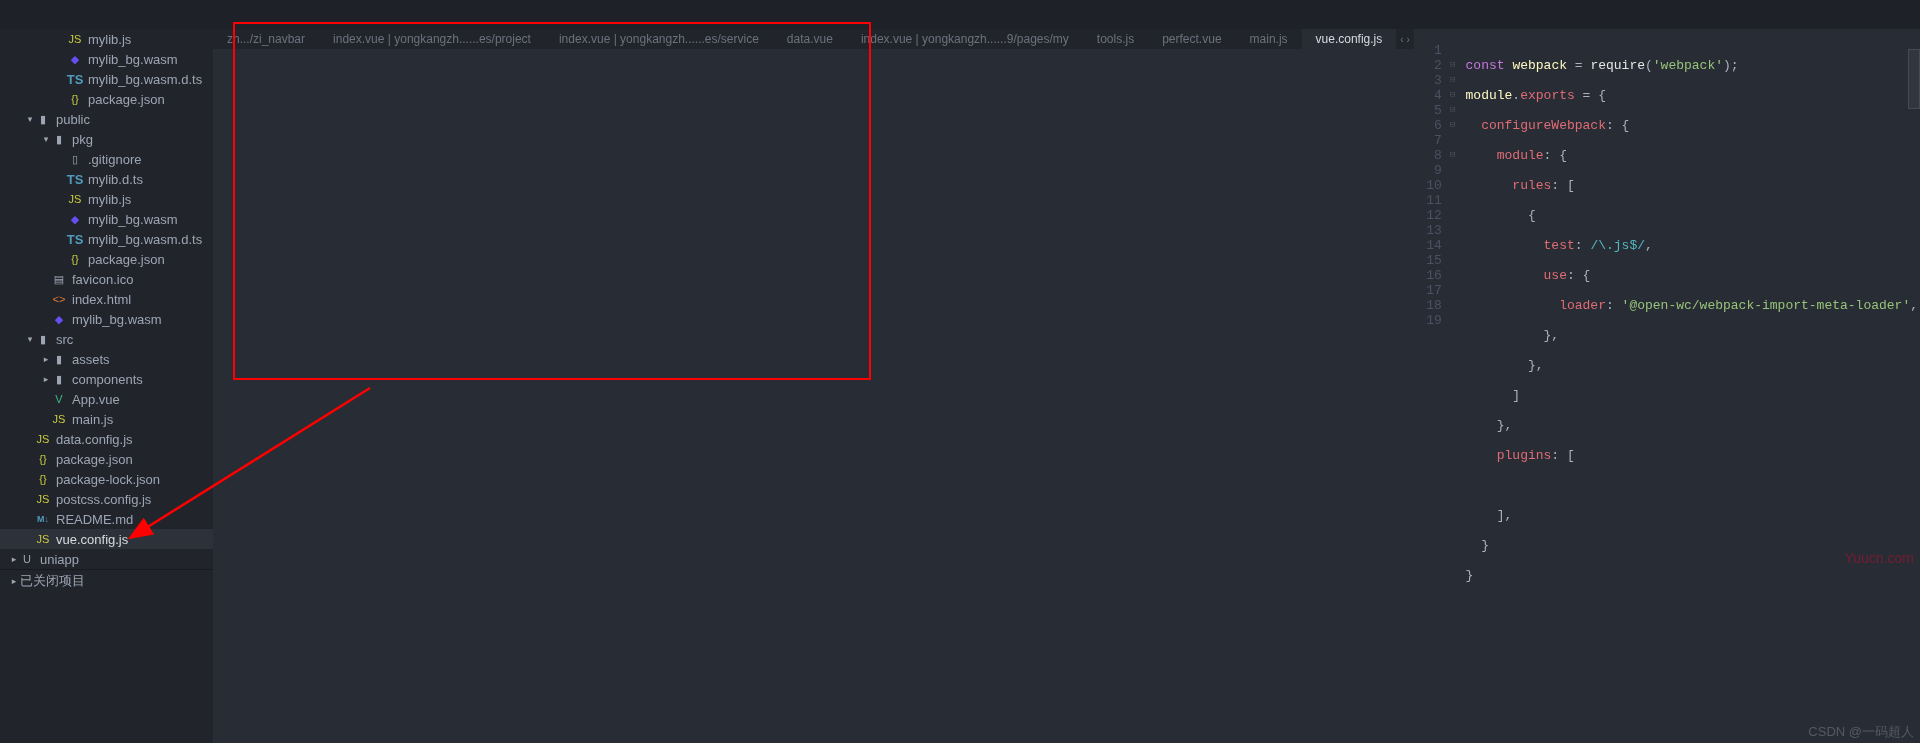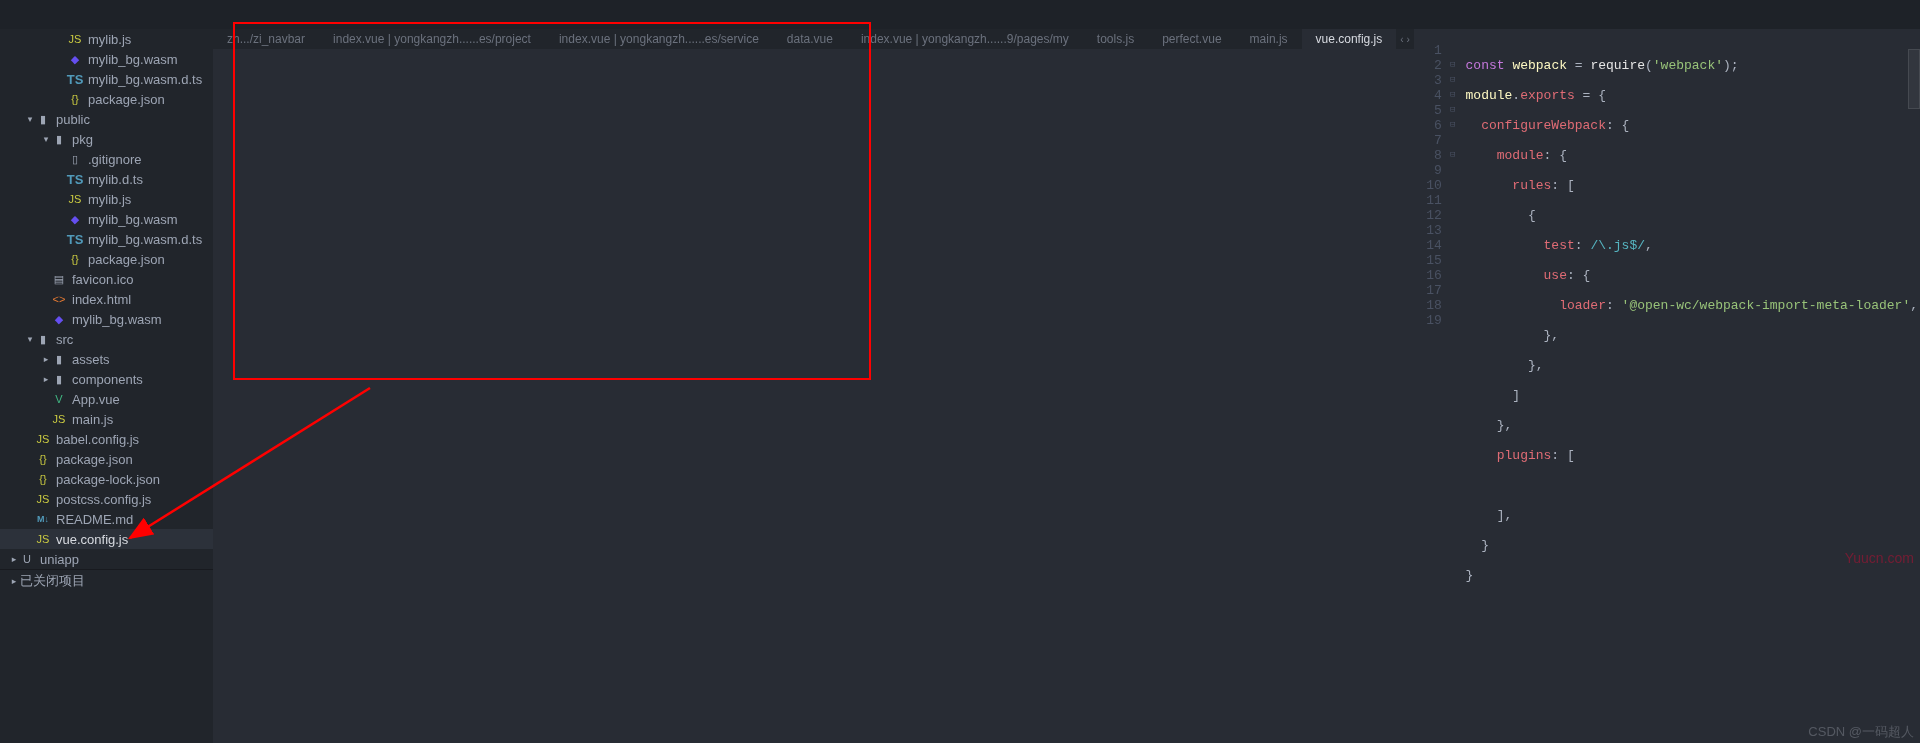--- a/index.html
+++ b/index.html
@@ -301,21 +301,21 @@
           <span>App.vue</span>
         </div>
         <div class="tree-item" style="padding-left: 40px;">
           <span class="tree-chevron"></span>
           <span class="tree-icon ic-js">JS</span>
           <span>main.js</span>
         </div>
         <div class="tree-item" style="padding-left: 24px;">
           <span class="tree-chevron"></span>
           <span class="tree-icon ic-js">JS</span>
-          <span>babel.config.js</span>
+          <span>data.config.js</span>
         </div>
         <div class="tree-item" style="padding-left: 24px;">
           <span class="tree-chevron"></span>
           <span class="tree-icon ic-braces">{}</span>
           <span>package.json</span>
         </div>
         <div class="tree-item" style="padding-left: 24px;">
           <span class="tree-chevron"></span>
           <span class="tree-icon ic-braces">{}</span>
           <span>package-lock.json</span>

